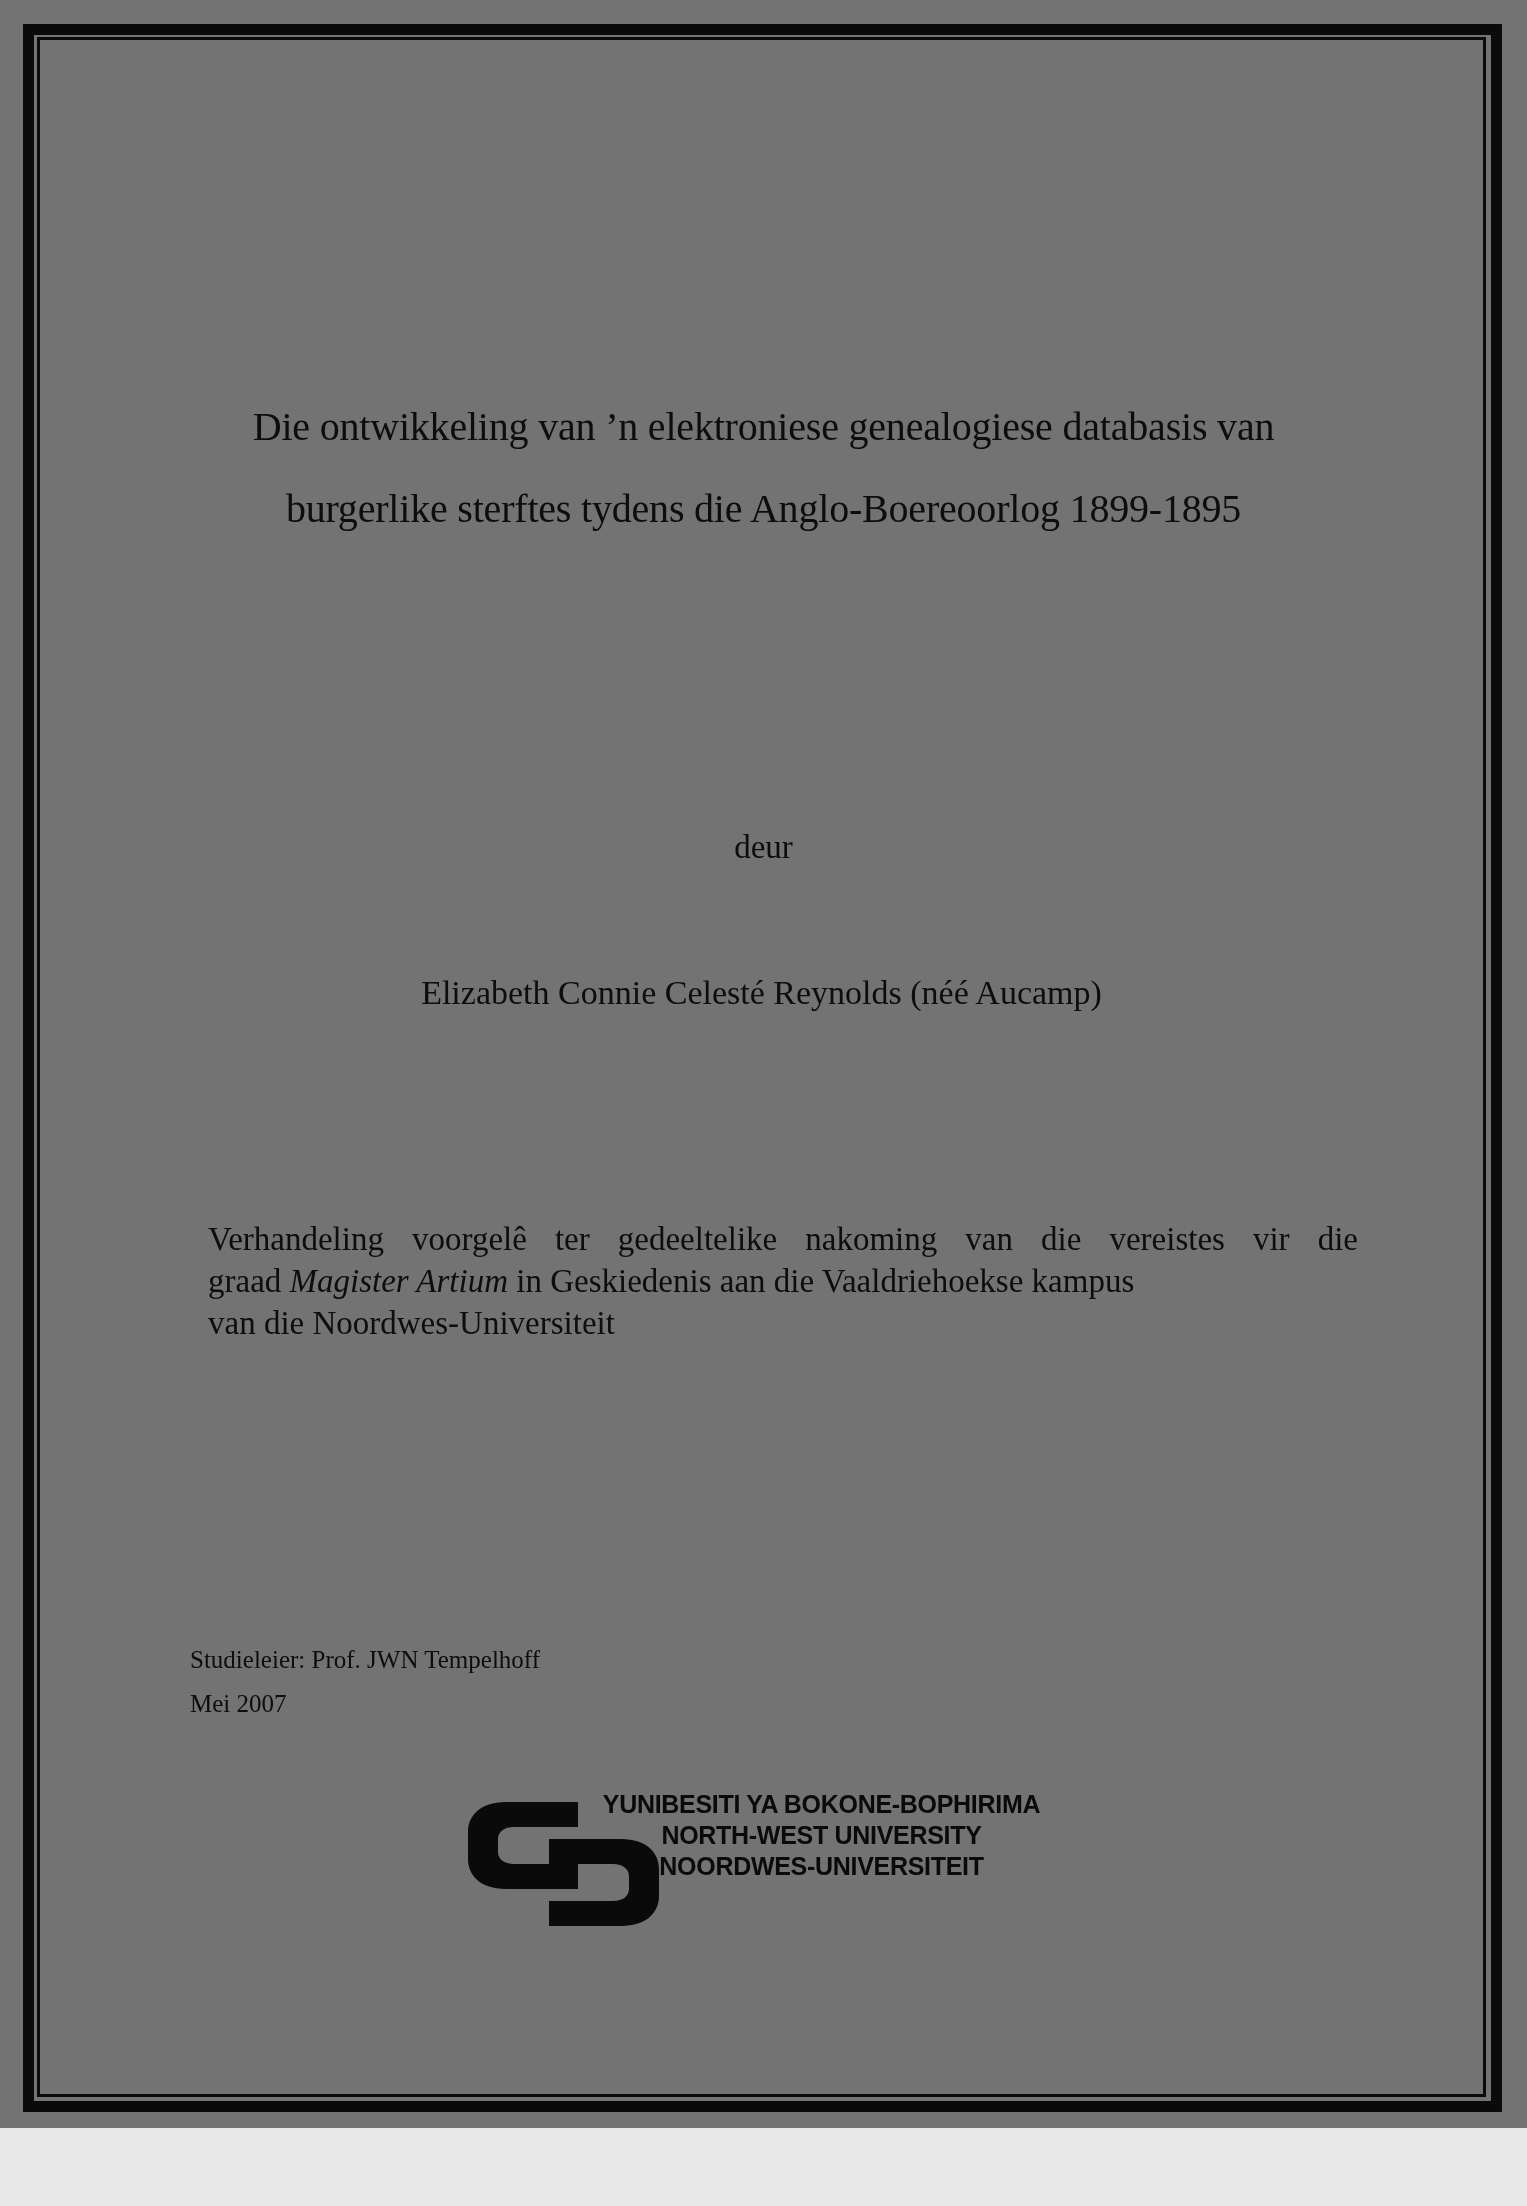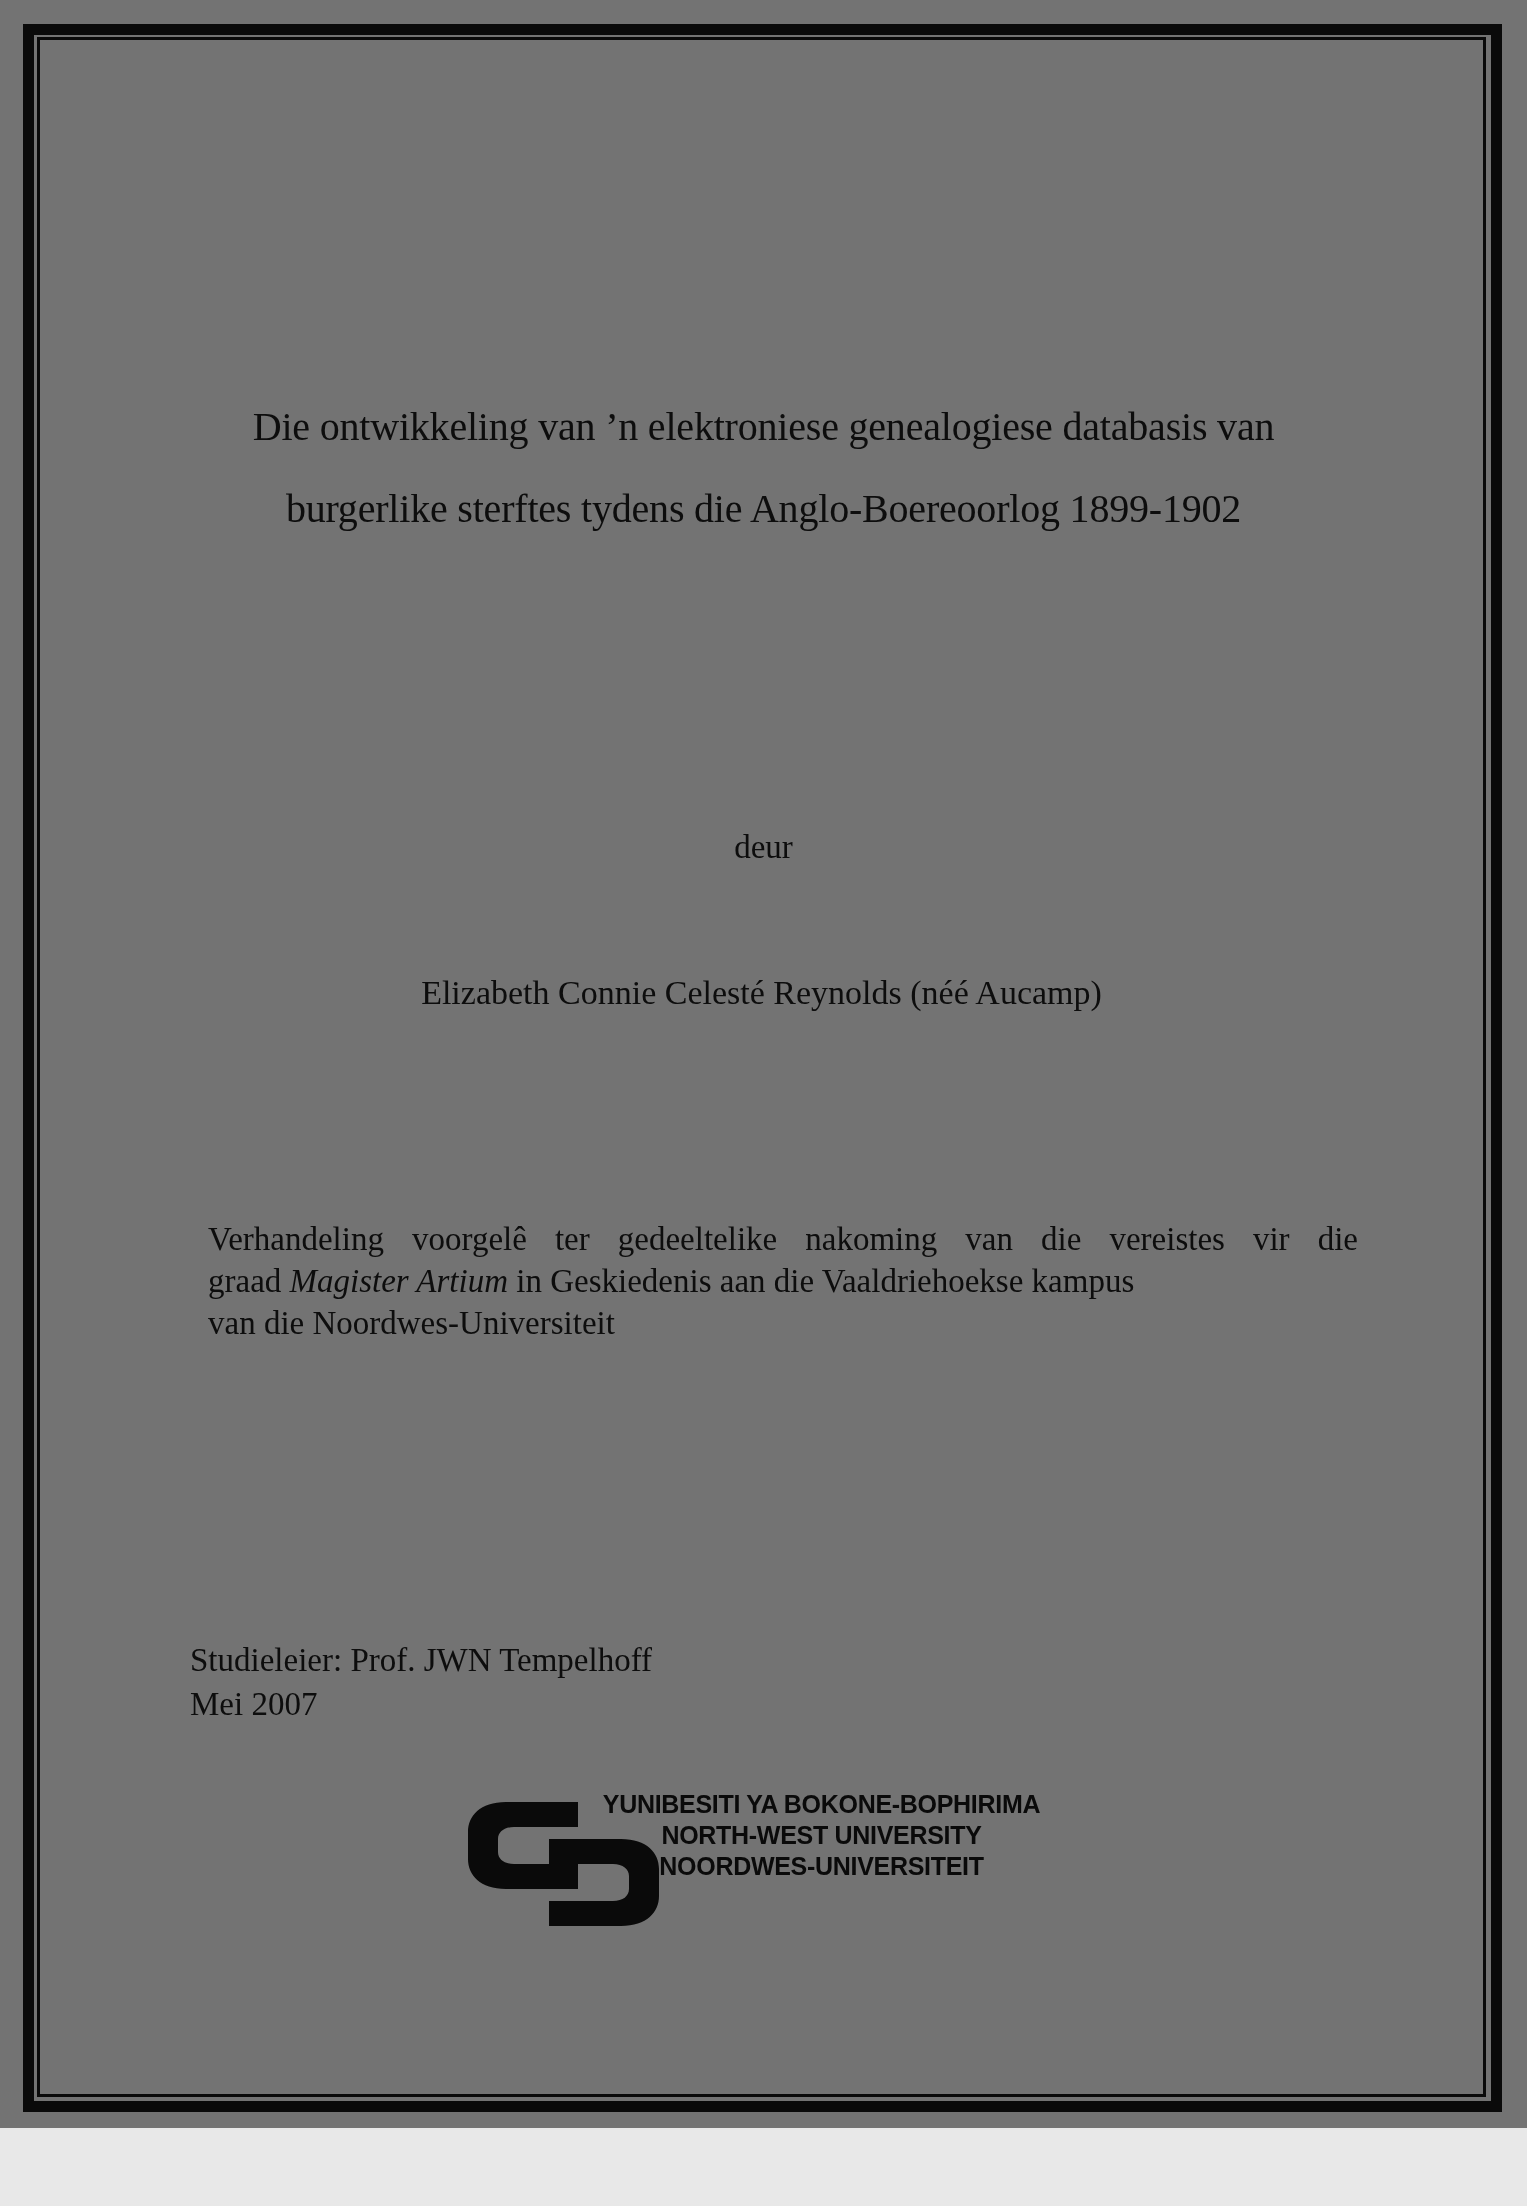--- a/index.html
+++ b/index.html
@@ -68,21 +68,21 @@
     text-align: justify;
     text-align-last: justify;
   }
   .submission .degree {
     font-style: italic;
   }
   .supervisor-block {
     position: absolute;
     top: 1638px;
     left: 190px;
-    font-size: 33px;
+    font-size: 25px;
     line-height: 44px;
   }
   .logo {
     position: absolute;
     top: 1789px;
     left: 468px;
     width: 600px;
     height: 165px;
   }
   .logo-mark {
@@ -110,21 +110,21 @@
 </head>
 <body>
 
 <div class="page">
 
   <div class="frame-outer"></div>
   <div class="frame-inner"></div>
 
   <div class="title-block">
     <div>Die ontwikkeling van ’n elektroniese genealogiese databasis van</div>
-    <div>burgerlike sterftes tydens die Anglo-Boereoorlog 1899-1902</div>
+    <div>burgerlike sterftes tydens die Anglo-Boereoorlog 1899-1895</div>
   </div>
 
   <div class="byline">deur</div>
 
   <div class="author">Elizabeth Connie Celesté Reynolds (néé Aucamp)</div>
 
   <div class="submission">
     <div class="justified">Verhandeling voorgelê ter gedeeltelike nakoming van die vereistes vir die</div>
     <div><span>graad </span><span class="degree">Magister Artium</span><span> in Geskiedenis aan die Vaaldriehoekse kampus</span></div>
     <div>van die Noordwes-Universiteit</div>

